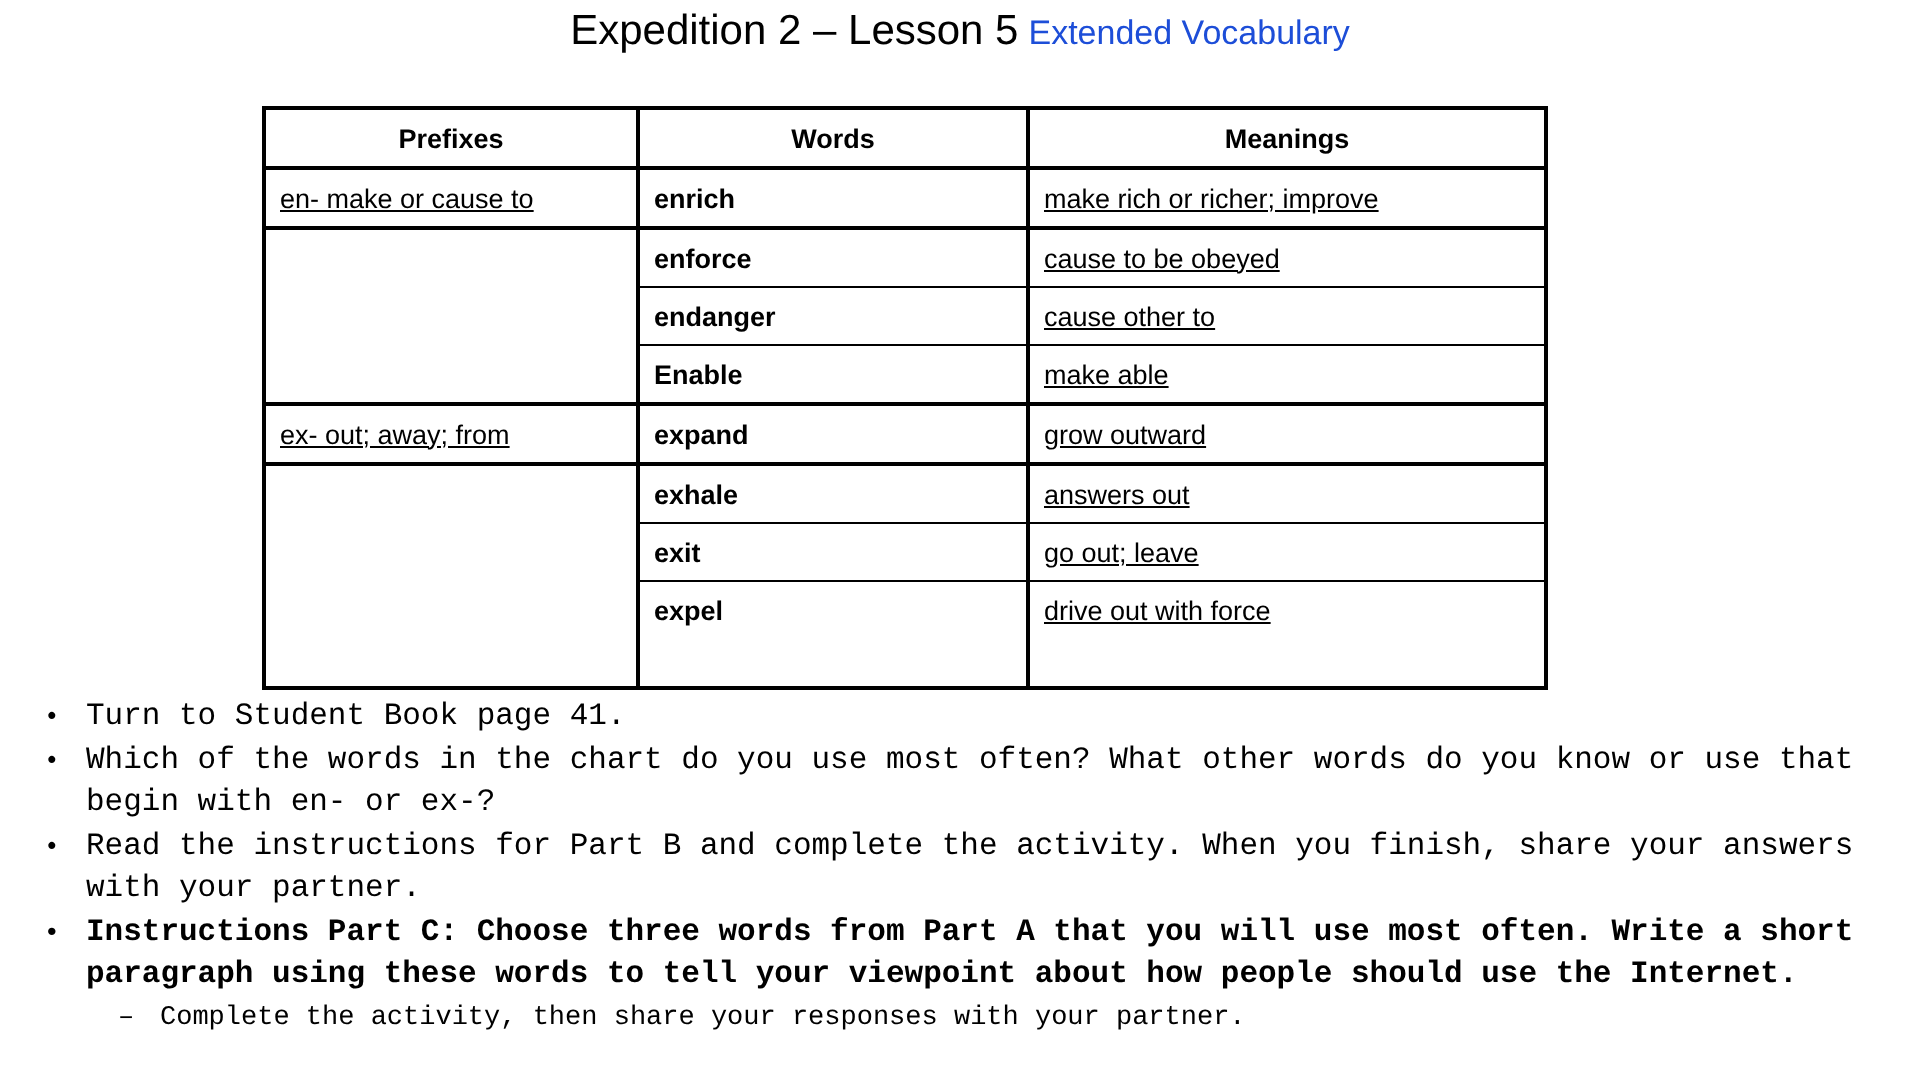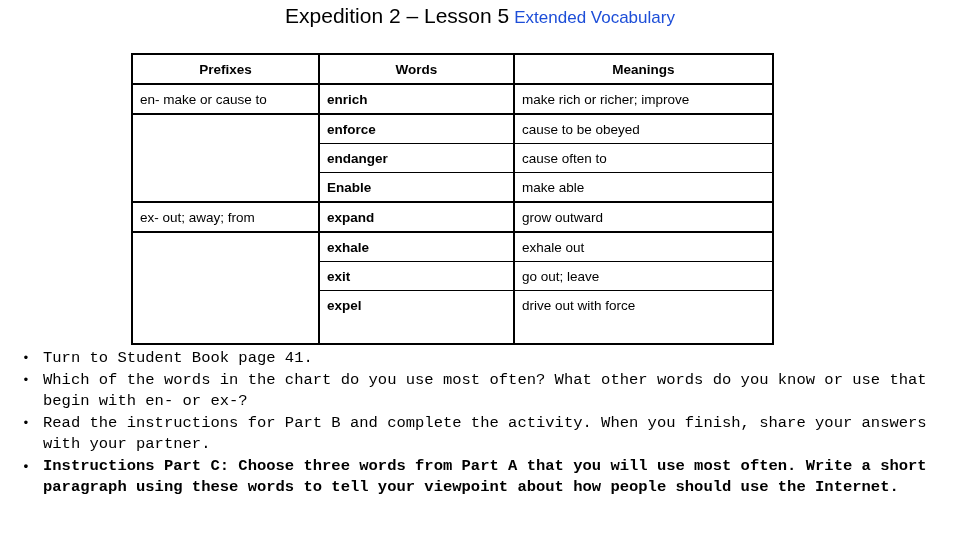--- a/index.html
+++ b/index.html
@@ -71,20 +71,21 @@
   table.vocab td.row-cell {
     height: 28px;
     vertical-align: middle;
   }
   table.vocab td.word {
     font-weight: bold;
   }
   table.vocab td.prefix,
   table.vocab td.meaning {
     font-weight: normal;
+    text-decoration: underline;
   }
   table.vocab td.tall {
     height: 45px;
     vertical-align: top;
     padding-top: 7px;
   }
   table.vocab td.blank {
     vertical-align: middle;
   }
   
@@ -181,36 +182,36 @@
         <td class="word row-cell">enrich</td>
         <td class="meaning row-cell">make rich or richer; improve</td>
       </tr>
       <tr class="group-start">
         <td class="blank" rowspan="3"></td>
         <td class="word row-cell">enforce</td>
         <td class="meaning row-cell">cause to be obeyed</td>
       </tr>
       <tr>
         <td class="word row-cell">endanger</td>
-        <td class="meaning row-cell">cause often to</td>
+        <td class="meaning row-cell">cause other to</td>
       </tr>
       <tr>
         <td class="word row-cell">Enable</td>
         <td class="meaning row-cell">make able</td>
       </tr>
 
       <tr class="group-start">
         <td class="prefix row-cell">ex- out; away; from</td>
         <td class="word row-cell">expand</td>
         <td class="meaning row-cell">grow outward</td>
       </tr>
       <tr class="group-start">
         <td class="blank" rowspan="3"></td>
         <td class="word row-cell">exhale</td>
-        <td class="meaning row-cell">exhale out</td>
+        <td class="meaning row-cell">answers out</td>
       </tr>
       <tr>
         <td class="word row-cell">exit</td>
         <td class="meaning row-cell">go out; leave</td>
       </tr>
       <tr>
         <td class="word tall">expel</td>
         <td class="meaning tall">drive out with force</td>
       </tr>
     </tbody>
@@ -223,15 +224,20 @@
       <span>Turn to Student Book page 41.</span>
     </li>
     <li>
       <span> Which of the words in the chart do you use most often? What other words do you know or use that begin with en- or ex-?</span>
     </li>
     <li>
       <span>Read the instructions for Part B and complete the activity. When you finish, share your answers with your partner.</span>
     </li>
     <li class="bold">
       <span>Instructions Part C:  Choose three words from Part A that you will use most often. Write a short paragraph using these words to tell your viewpoint about how people should use the Internet.</span>
+      <ul class="lvl2">
+        <li>
+          <span>Complete the activity, then share your responses with your partner.</span>
+        </li>
+      </ul>
     </li>
   </ul>
 </div>
 
 </body></html>

